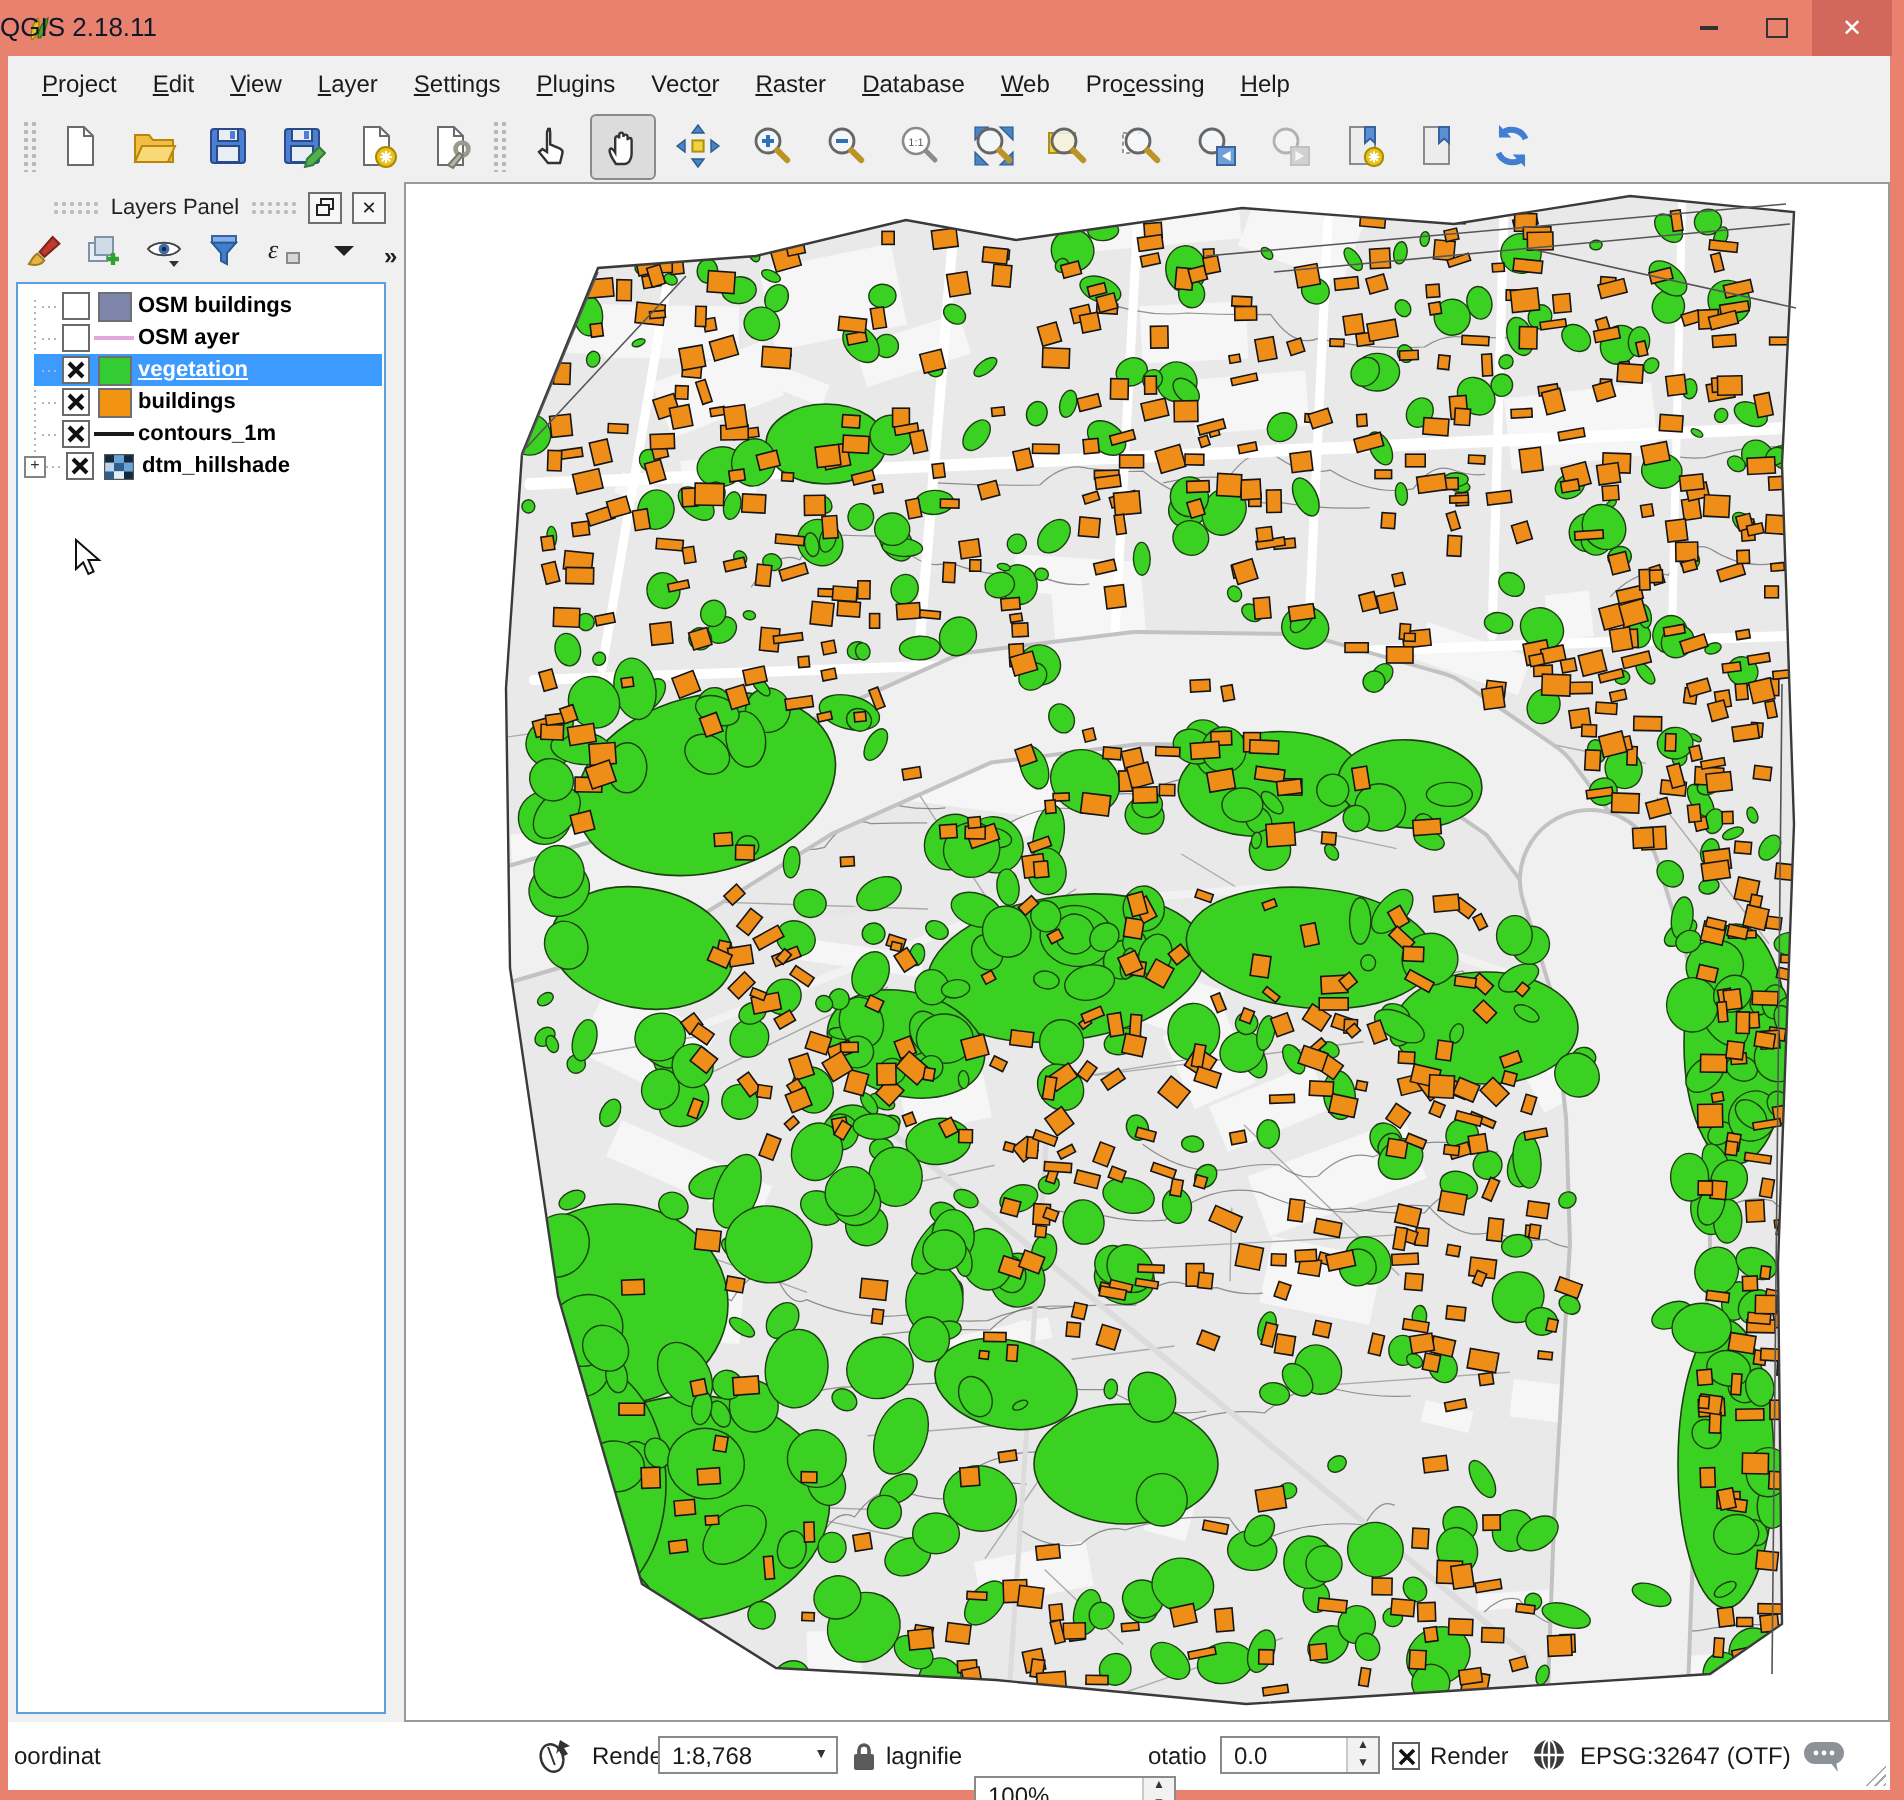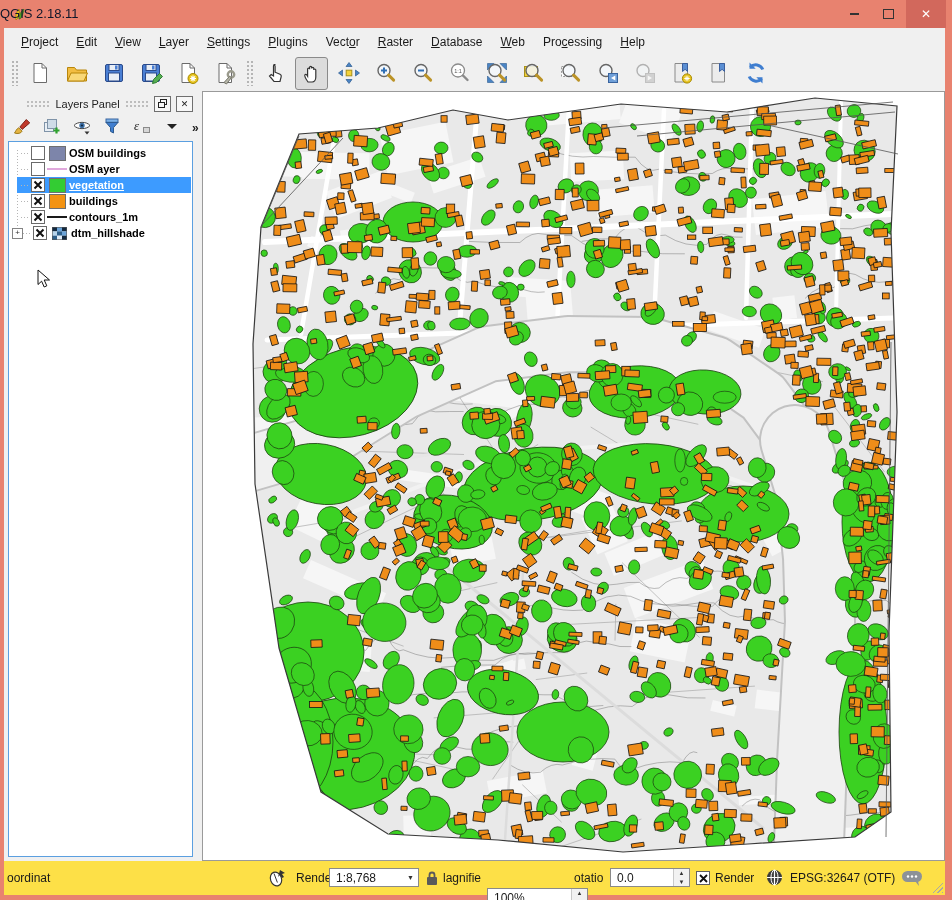--- a/index.html
+++ b/index.html
@@ -46,21 +46,21 @@
        font-size:8px;line-height:7px;text-align:center;color:#333;box-sizing:content-box;}
   .expander.empty{border:none;background:transparent;}
   .conn{width:9px;height:1px;background:repeating-linear-gradient(90deg,#b5b5b5 0 1px,transparent 1px 3px);}
   .chk{width:12px;height:12px;background:#fff;border:1px solid #6a6a6a;margin-left:1px;
        display:flex;align-items:center;justify-content:center;}
   .swatchwrap{width:24px;display:flex;align-items:center;justify-content:center;}
   .lname{font-size:11px;font-weight:bold;color:#000;white-space:nowrap;position:relative;}
   .lrow.sel .lname{color:#fff;text-decoration:underline;}
   .canvas{position:absolute;left:198px;top:0;width:741px;height:768px;background:#fff;
        border:1px solid #9a9a9a;box-sizing:content-box;}
-  .statusbar{position:absolute;left:4px;bottom:5px;width:941px;height:34px;background:#fde047;font-size:12px;color:#1a1a1a;}
+  .statusbar{position:absolute;left:4px;bottom:5px;width:941px;height:34px;background:#ffffff;font-size:12px;color:#1a1a1a;}
   .sb-label{position:absolute;top:10px;white-space:nowrap;overflow:hidden;}
   .field{position:absolute;top:7px;height:19px;background:#fff;border:1px solid #8a8a8a;
        display:flex;align-items:center;box-sizing:border-box;font-size:12px;}
   .spin-arrows{margin-left:auto;width:15px;height:100%;display:flex;flex-direction:column;
        border-left:1px solid #c9c9c9;}
   .spin-arrows div{flex:1;display:flex;align-items:center;justify-content:center;font-size:6px;color:#333;background:#f2f2f2;}
   .grip{position:absolute;right:2px;bottom:2px;width:13px;height:13px;
        background:repeating-linear-gradient(135deg,transparent 0 2px,#a8a8a8 2px 3px);
        clip-path:polygon(100% 0,100% 100%,0 100%);}
   .cursor{position:absolute;left:33px;top:178px;z-index:50;}

